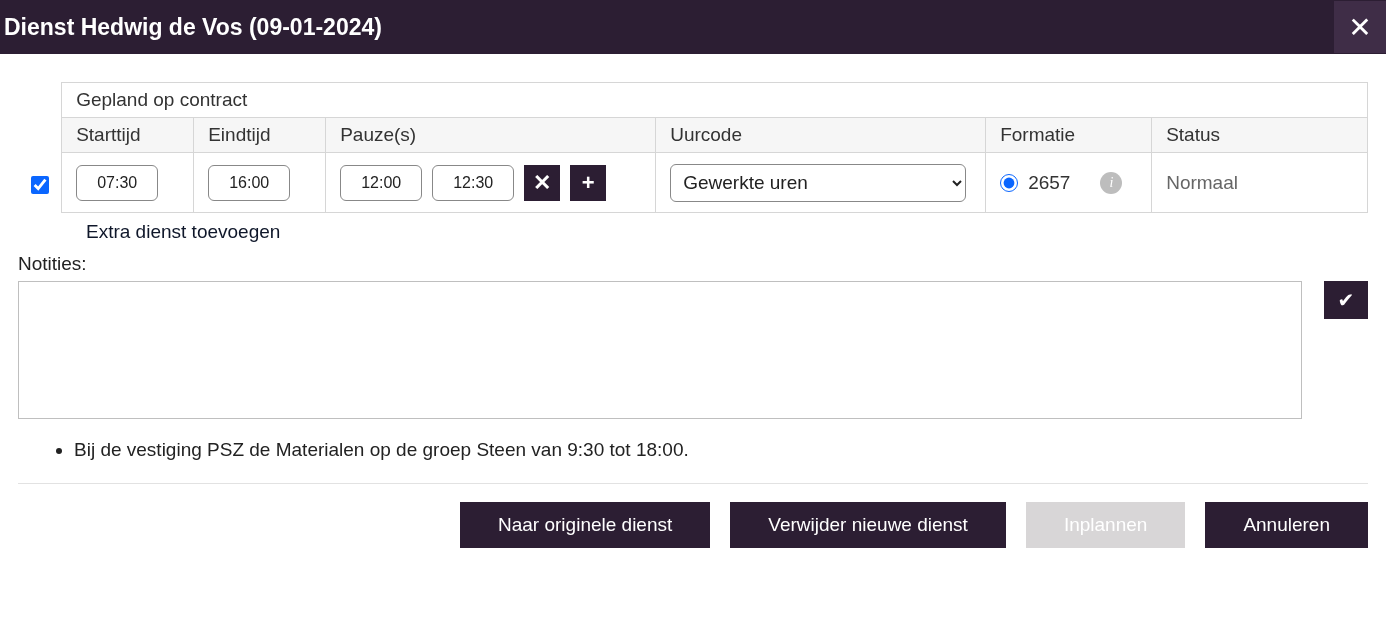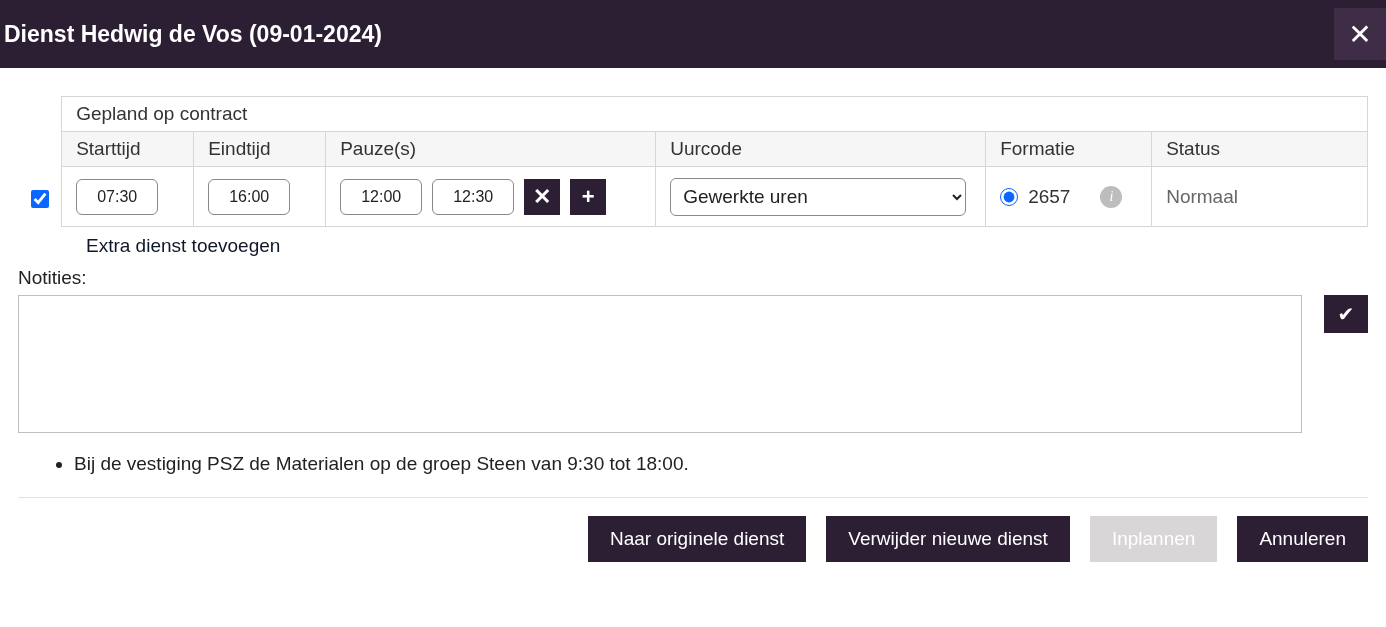--- a/index.html
+++ b/index.html
@@ -3,21 +3,21 @@
 <meta charset="utf-8">
 <style>
   * { box-sizing: border-box; margin: 0; padding: 0; }
   html, body { width: 1386px; height: 627px; font-family: "Segoe UI", Arial, sans-serif; background: #fff; color: #222; }
   .header {
     background: #2c1e33;
     color: #fff;
     display: flex;
     align-items: center;
     justify-content: space-between;
-    height: 68px;
+    height: 54px;
     padding-left: 4px;
   }
   .header-title { font-size: 23px; font-weight: 600; }
   .close-btn {
     width: 52px; height: 52px;
     background: #3f2d47;
     color: #fff;
     font-size: 28px;
     display: flex; align-items: center; justify-content: center;
     cursor: pointer;
@@ -125,21 +125,21 @@
   .sched-info li { margin-top: 2px; }
 
   .divider { border-top: 1px solid #e2e2e2; margin-top: 22px; }
 
   .footer {
     display: flex; justify-content: flex-end; gap: 20px;
     padding: 18px 0 0 0;
   }
   .btn {
     height: 46px;
-    padding: 0 22px;
+    padding: 0 38px;
     font-size: 19px;
     border: none;
     cursor: pointer;
     color: #fff;
     background: #2c1e33;
     display: inline-flex; align-items: center; justify-content: center;
   }
   .btn.disabled { background: #d8d6d7; color: #fff; cursor: default; }
 </style>
 </head>

